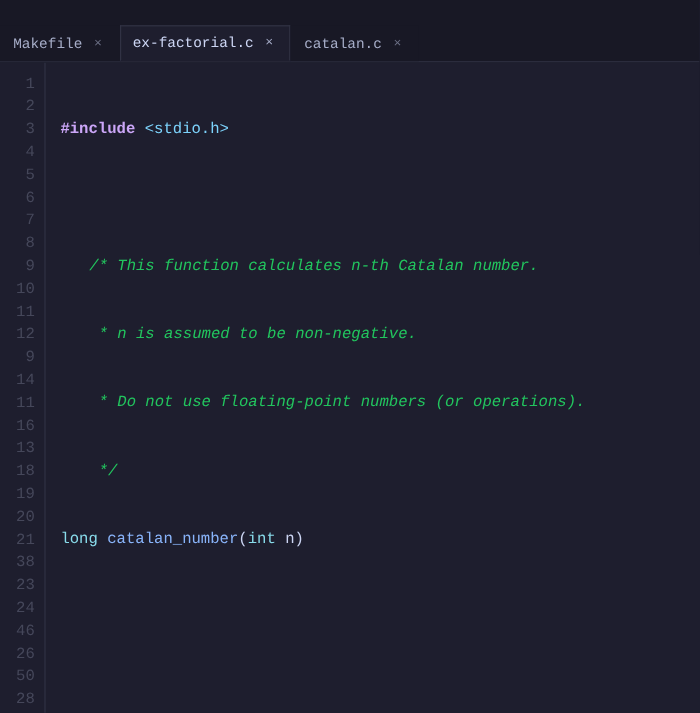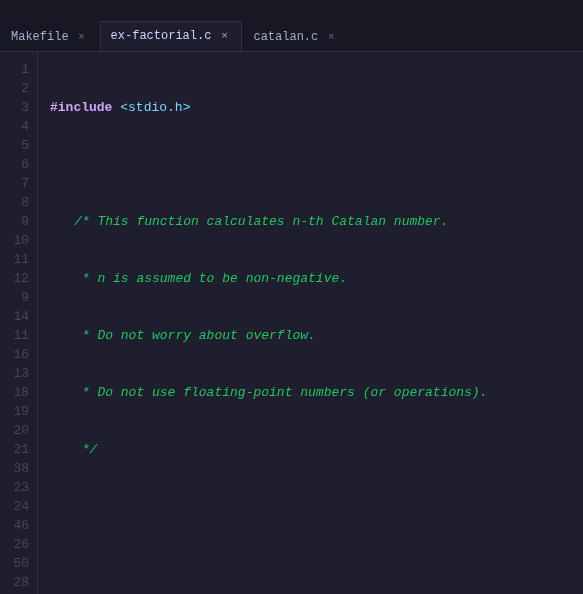--- a/index.html
+++ b/index.html
@@ -145,23 +145,23 @@
     <div>50</div>
     <div>28</div>
     <div>29</div>
 
   </div>
   <div class="code-lines">
     <div class="code-line"><span class="pp">#include</span> <span class="st">&lt;stdio.h&gt;</span></div>
     <div class="code-line"></div>
     <div class="code-line"><span class="cm">/* This function calculates n-th Catalan number.</span></div>
     <div class="code-line"><span class="cm"> * n is assumed to be non-negative.</span></div>
-    <div class="code-line"><span class="cm"> * Do not worry about overflow.</span></div>
     <div class="code-line"><span class="cm"> * Do not use floating-point numbers (or operations).</span></div>
     <div class="code-line"><span class="cm"> */</span></div>
+    <div class="code-line"><span class="ty">long</span> <span class="fn">catalan_number</span>(<span class="ty">int</span> <span class="va">n</span>)</div>
     
     
     
     
     
     
     
     
     
     

